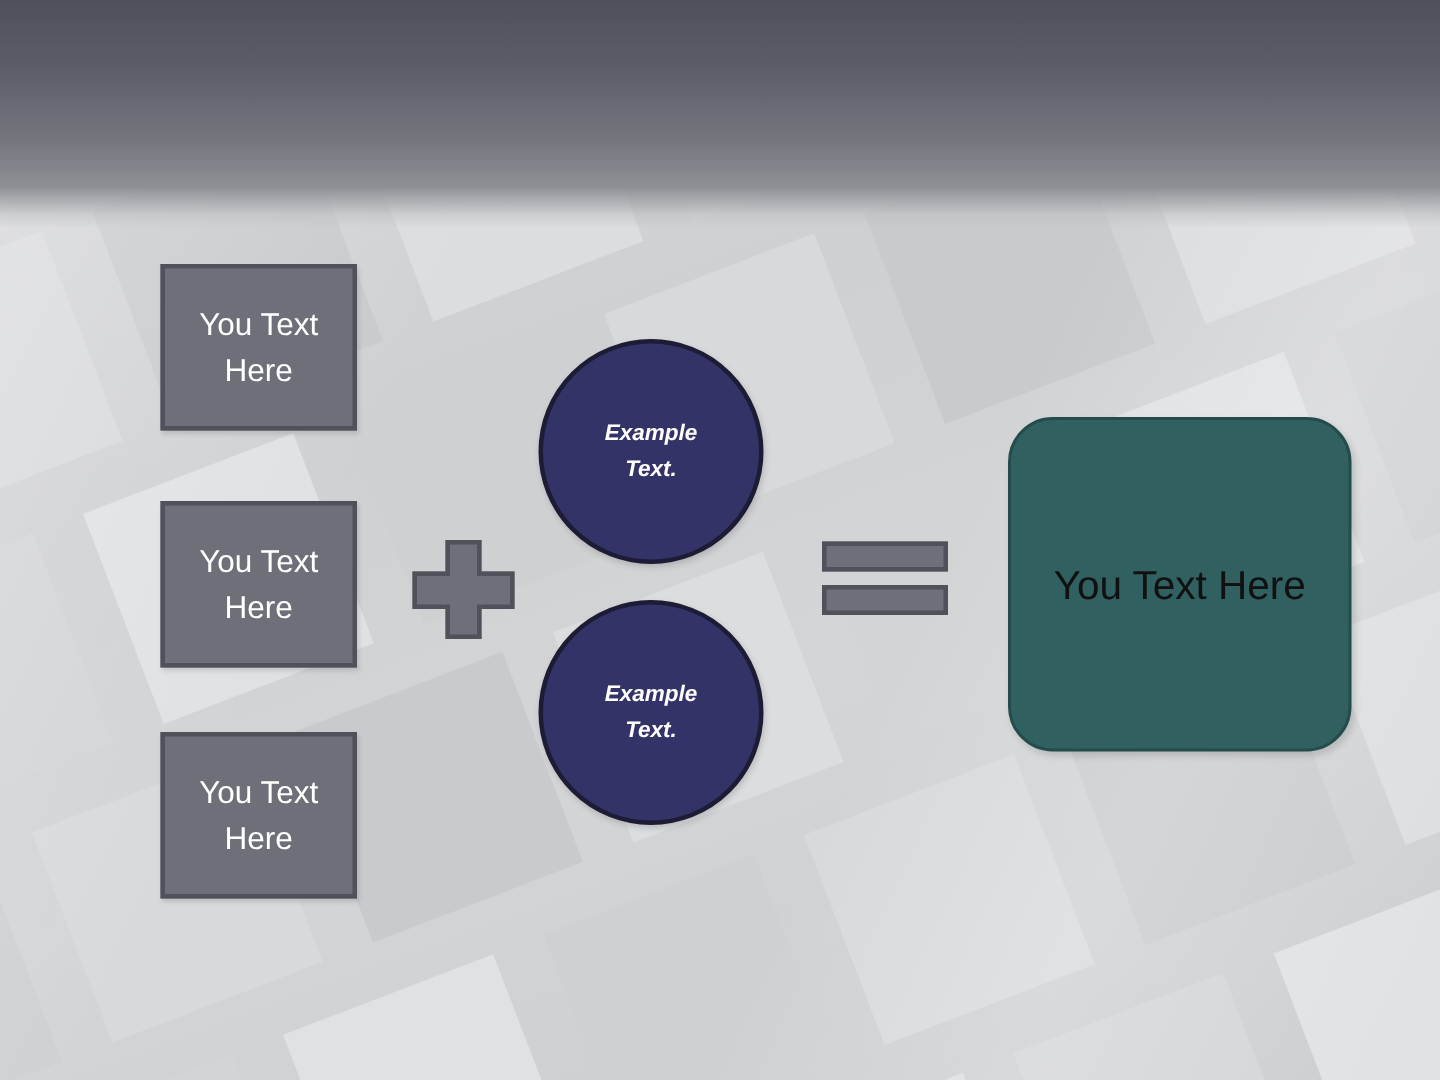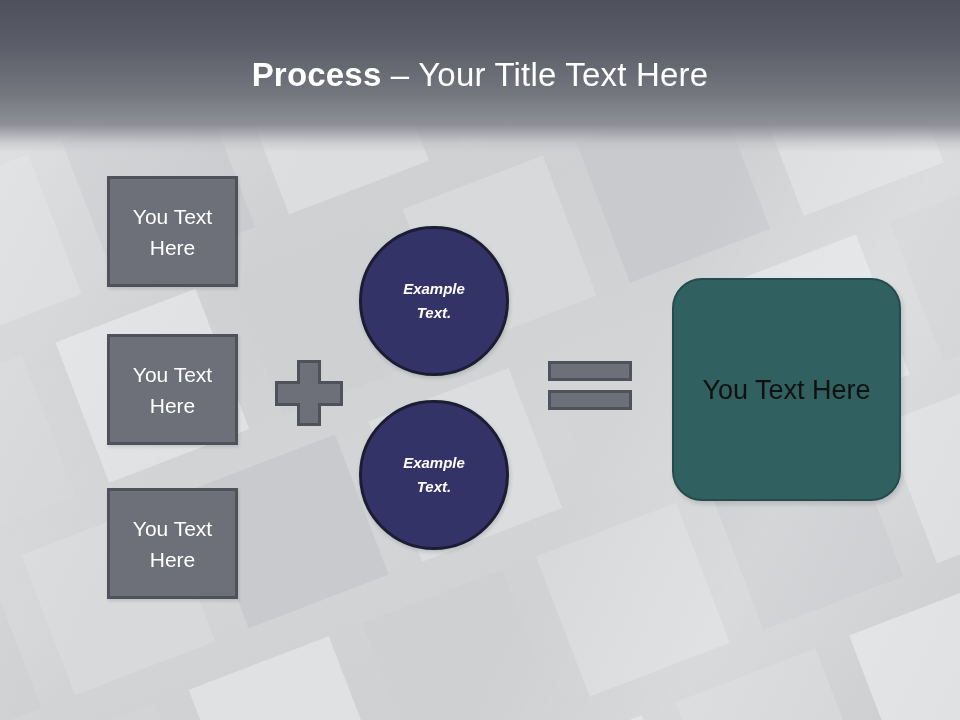--- a/index.html
+++ b/index.html
@@ -224,23 +224,20 @@
       <div class="tile" style="left: 744px; top: 744px; width: 150px; height: 150px; background: rgb(216, 217, 219);"></div>
       <div class="tile" style="left: 930px; top: 744px; width: 150px; height: 150px; background: rgb(201, 202, 205);"></div>
       <div class="tile" style="left: 1116px; top: 744px; width: 150px; height: 150px; background: rgb(220, 221, 223);"></div>
       <div class="tile" style="left: 636px; top: 930px; width: 150px; height: 150px; background: rgb(220, 221, 223);"></div>
       <div class="tile" style="left: 822px; top: 930px; width: 150px; height: 150px; background: rgb(211, 212, 214);"></div>
       <div class="tile" style="left: 1008px; top: 930px; width: 150px; height: 150px; background: rgb(224, 225, 227);"></div>
     </div>
   <div class="bg-sheen"></div>
 
   <div class="header-band"></div>
-  <div class="slide-title">
-    <span class="t-bold">Process</span><span class="t-norm"> – Your Title Text Here</span>
-  </div>
 
   <div class="gray-box gb1">
     <span>You Text Here</span>
   </div>
   <div class="gray-box gb2">
     <span>You Text Here</span>
   </div>
   <div class="gray-box gb3">
     <span>You Text Here</span>
   </div>

